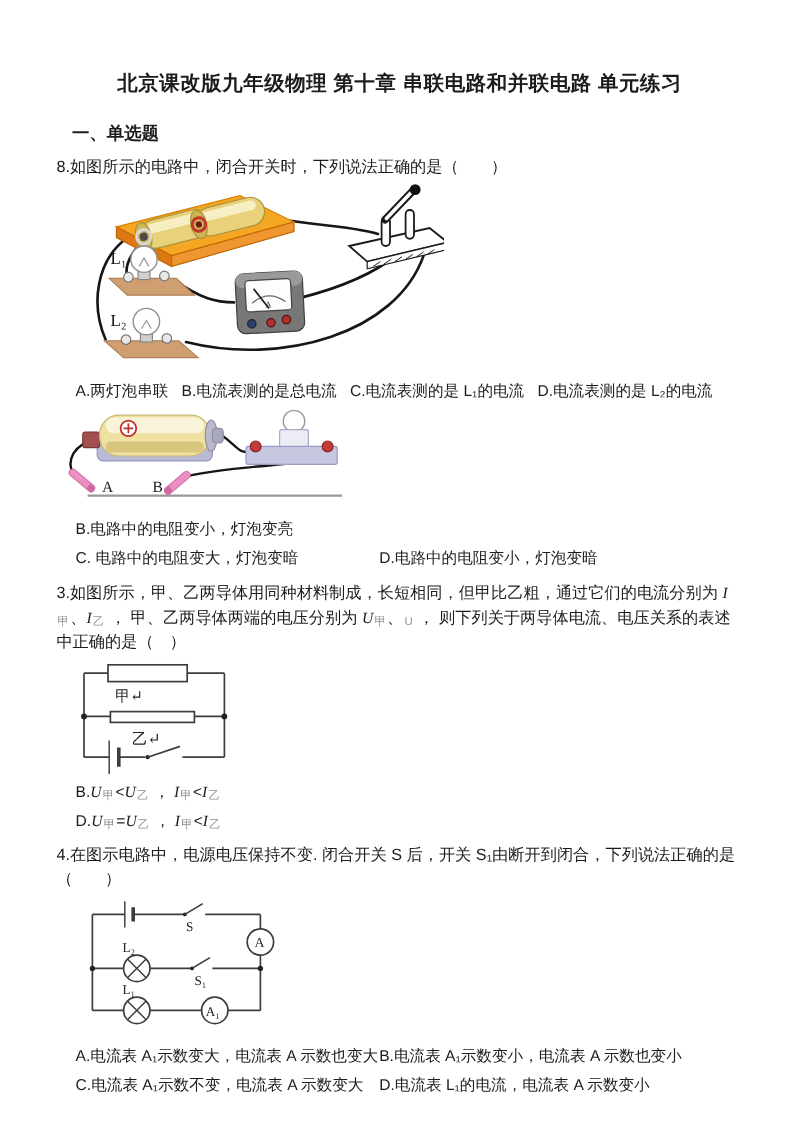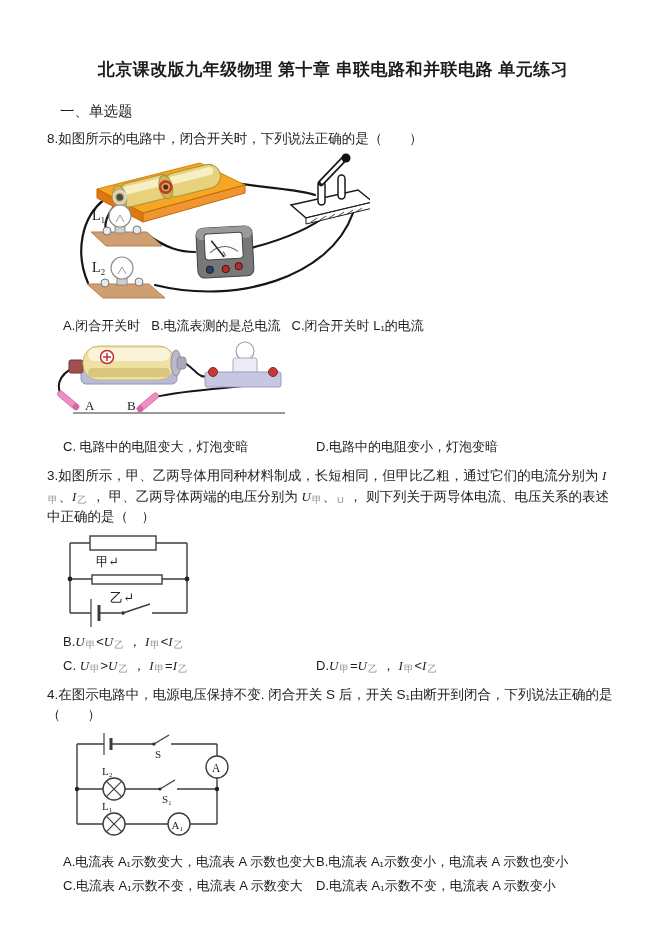--- a/index.html
+++ b/index.html
@@ -1,21 +1,21 @@
 <!DOCTYPE html>
 <html><head>
 <meta charset="utf-8">
 <style>
   *{margin:0;padding:0;box-sizing:border-box}
   html,body{background:#fff}
   body{width:661px;height:936px;overflow:hidden;
        font-family:"Liberation Sans","DejaVu Sans",sans-serif;color:#1c1c1c}
   .page{position:relative;width:661px;height:936px;padding:58px 42px 0 47px}
   .title{text-align:center;font-size:17px;font-weight:bold;letter-spacing:.5px;line-height:24px}
-  .section{font-size:14.5px;font-weight:normal;margin:20px 0 8px 13px}
+  .section{font-size:14.5px;font-weight:bold;margin:20px 0 8px 13px}
   .qtext{font-size:13.5px;line-height:1.5;margin-top:6px}
   .opts-row{display:flex;gap:11px;font-size:13px;margin:6px 0 0 16px;white-space:nowrap}
   .opts-grid{font-size:13px;margin-left:16px}
   .opts-grid .row{display:flex;margin-top:6px}
   .opts-grid .left{width:253px;flex:none}
   .v{font-style:italic;font-family:"Liberation Serif","DejaVu Serif",serif;font-size:13px}
   .s{font-size:9.5px;color:#8f8f8f;position:relative;top:2px;margin:0 1px}
   figure{margin:0;line-height:0}
   .fig1{margin:4px 0 6px 28px}
   .fig2{margin:6px 0 0 8px}
@@ -111,23 +111,24 @@
         <circle cx="64" cy="129" r="4" fill="#e9e9e9" stroke="#777"></circle>
         <rect x="42" y="125" width="10" height="7" fill="#cfcfcf" stroke="#888"></rect>
         <circle cx="47" cy="115" r="11" fill="#fff" stroke="#909090" stroke-width="1.2"></circle>
         <path d="M43,121 L47,114 L51,121" fill="none" stroke="#999" stroke-width="1"></path>
         <text x="17" y="119" font-size="14" fill="#111">L₂</text>
       </g>
     </svg>
   </figure>
 
   <div class="opts-row">
-    <span>A.闭合开关时</span>
+    <span>A.两灯泡串联</span>
     <span>B.电流表测的是总电流</span>
-    <span>C.闭合开关时 L₁的电流</span>
+    <span>C.电流表测的是 L₁的电流</span>
+    <span>D.电流表测的是 L₂的电流</span>
   </div>
 
 
   <figure class="fig2">
     <svg width="235" height="85" viewBox="0 0 235 85">
       <g fill="none" stroke="#161616" stroke-width="2" stroke-linecap="round">
         <path d="M20,26 C2,34 0,48 9,57"></path>
         <path d="M221,33 C232,48 150,44 100,56"></path>
         <path d="M130,22 C142,30 144,38 154,35"></path>
       </g>
@@ -161,20 +162,21 @@
         <rect x="80" y="59" width="26" height="6" rx="3" fill="#ec8fc2" stroke="#d06aa2" stroke-width="0.8"></rect>
         <rect x="80" y="59" width="6" height="6" rx="2" fill="#d06aa2"></rect>
       </g>
       <text x="30" y="69" font-size="13" fill="#222">A</text>
       <text x="72" y="69" font-size="13" fill="#222">B</text>
     </svg>
   </figure>
 
   <div class="opts-grid">
     <div class="row">
+      <span>B.电路中的电阻变小，灯泡变亮</span>
     </div>
     <div class="row">
       <span class="left">C. 电路中的电阻变大，灯泡变暗</span>
       <span>D.电路中的电阻变小，灯泡变暗</span>
     </div>
   </div>
 
   <div class="qtext" style="margin-top:10px"><span>3.如图所示，甲、乙两导体用同种材料制成，长短相同，但甲比乙粗，通过它们的电流分别为 </span><span class="v">I</span><span class="s">甲</span><span>、</span><span class="v">I</span><span class="s">乙</span><span> ，  甲、乙两导体两端的电压分别为 </span><span class="v">U</span><span class="s">甲</span><span>、</span><span class="s">U</span><span> ，  则下列关于两导体电流、电压关系的表述中正确的是（　）</span></div>
 
   <figure class="fig3">
@@ -197,21 +199,20 @@
       <text x="34" y="31" font-size="12.5" fill="#222">甲↵</text>
       <text x="48" y="67" font-size="13" fill="#222">乙↵</text>
     </svg>
   </figure>
 
   <div class="opts-grid">
     <div class="row">
       <span><span>B.</span><span class="v">U</span><span class="s">甲</span><span>&lt;</span><span class="v">U</span><span class="s">乙</span><span> ， </span><span class="v">I</span><span class="s">甲</span><span>&lt;</span><span class="v">I</span><span class="s">乙</span></span>
     </div>
     <div class="row">
-      <span class="left"><span>C. </span><span class="v">U</span><span class="s">甲</span><span>&gt;</span><span class="v">U</span><span class="s">乙</span><span> ， </span><span class="v">I</span><span class="s">甲</span><span>=</span><span class="v">I</span><span class="s">乙</span></span>
       <span><span>D.</span><span class="v">U</span><span class="s">甲</span><span>=</span><span class="v">U</span><span class="s">乙</span><span> ， </span><span class="v">I</span><span class="s">甲</span><span>&lt;</span><span class="v">I</span><span class="s">乙</span></span>
     </div>
   </div>
 
   <div class="qtext" style="margin-top:10px">4.在图示电路中，电源电压保持不变. 闭合开关 S 后，开关 S₁由断开到闭合，下列说法正确的是（　　）</div>
 
   <figure class="fig4">
     <svg width="165" height="108" viewBox="0 0 165 108">
       <g fill="none" stroke="#3d3d3d" stroke-width="1.4">
         <path d="M10,15 H37 M44,15 H86 M104,15 H150 M10,15 V95 M150,15 V27 M150,49 V95"></path>
@@ -255,17 +256,17 @@
     </svg>
   </figure>
 
   <div class="opts-grid" style="margin-top:16px">
     <div class="row">
       <span class="left">A.电流表 A₁示数变大，电流表 A 示数也变大</span>
       <span>B.电流表 A₁示数变小，电流表 A 示数也变小</span>
     </div>
     <div class="row">
       <span class="left">C.电流表 A₁示数不变，电流表 A 示数变大</span>
-      <span>D.电流表 A₁示数不变，电流表 A 示数变小</span>
+      <span>D.电流表 L₁的电流，电流表 A 示数变小</span>
     </div>
   </div>
 
 </div>
 
 </body></html>

